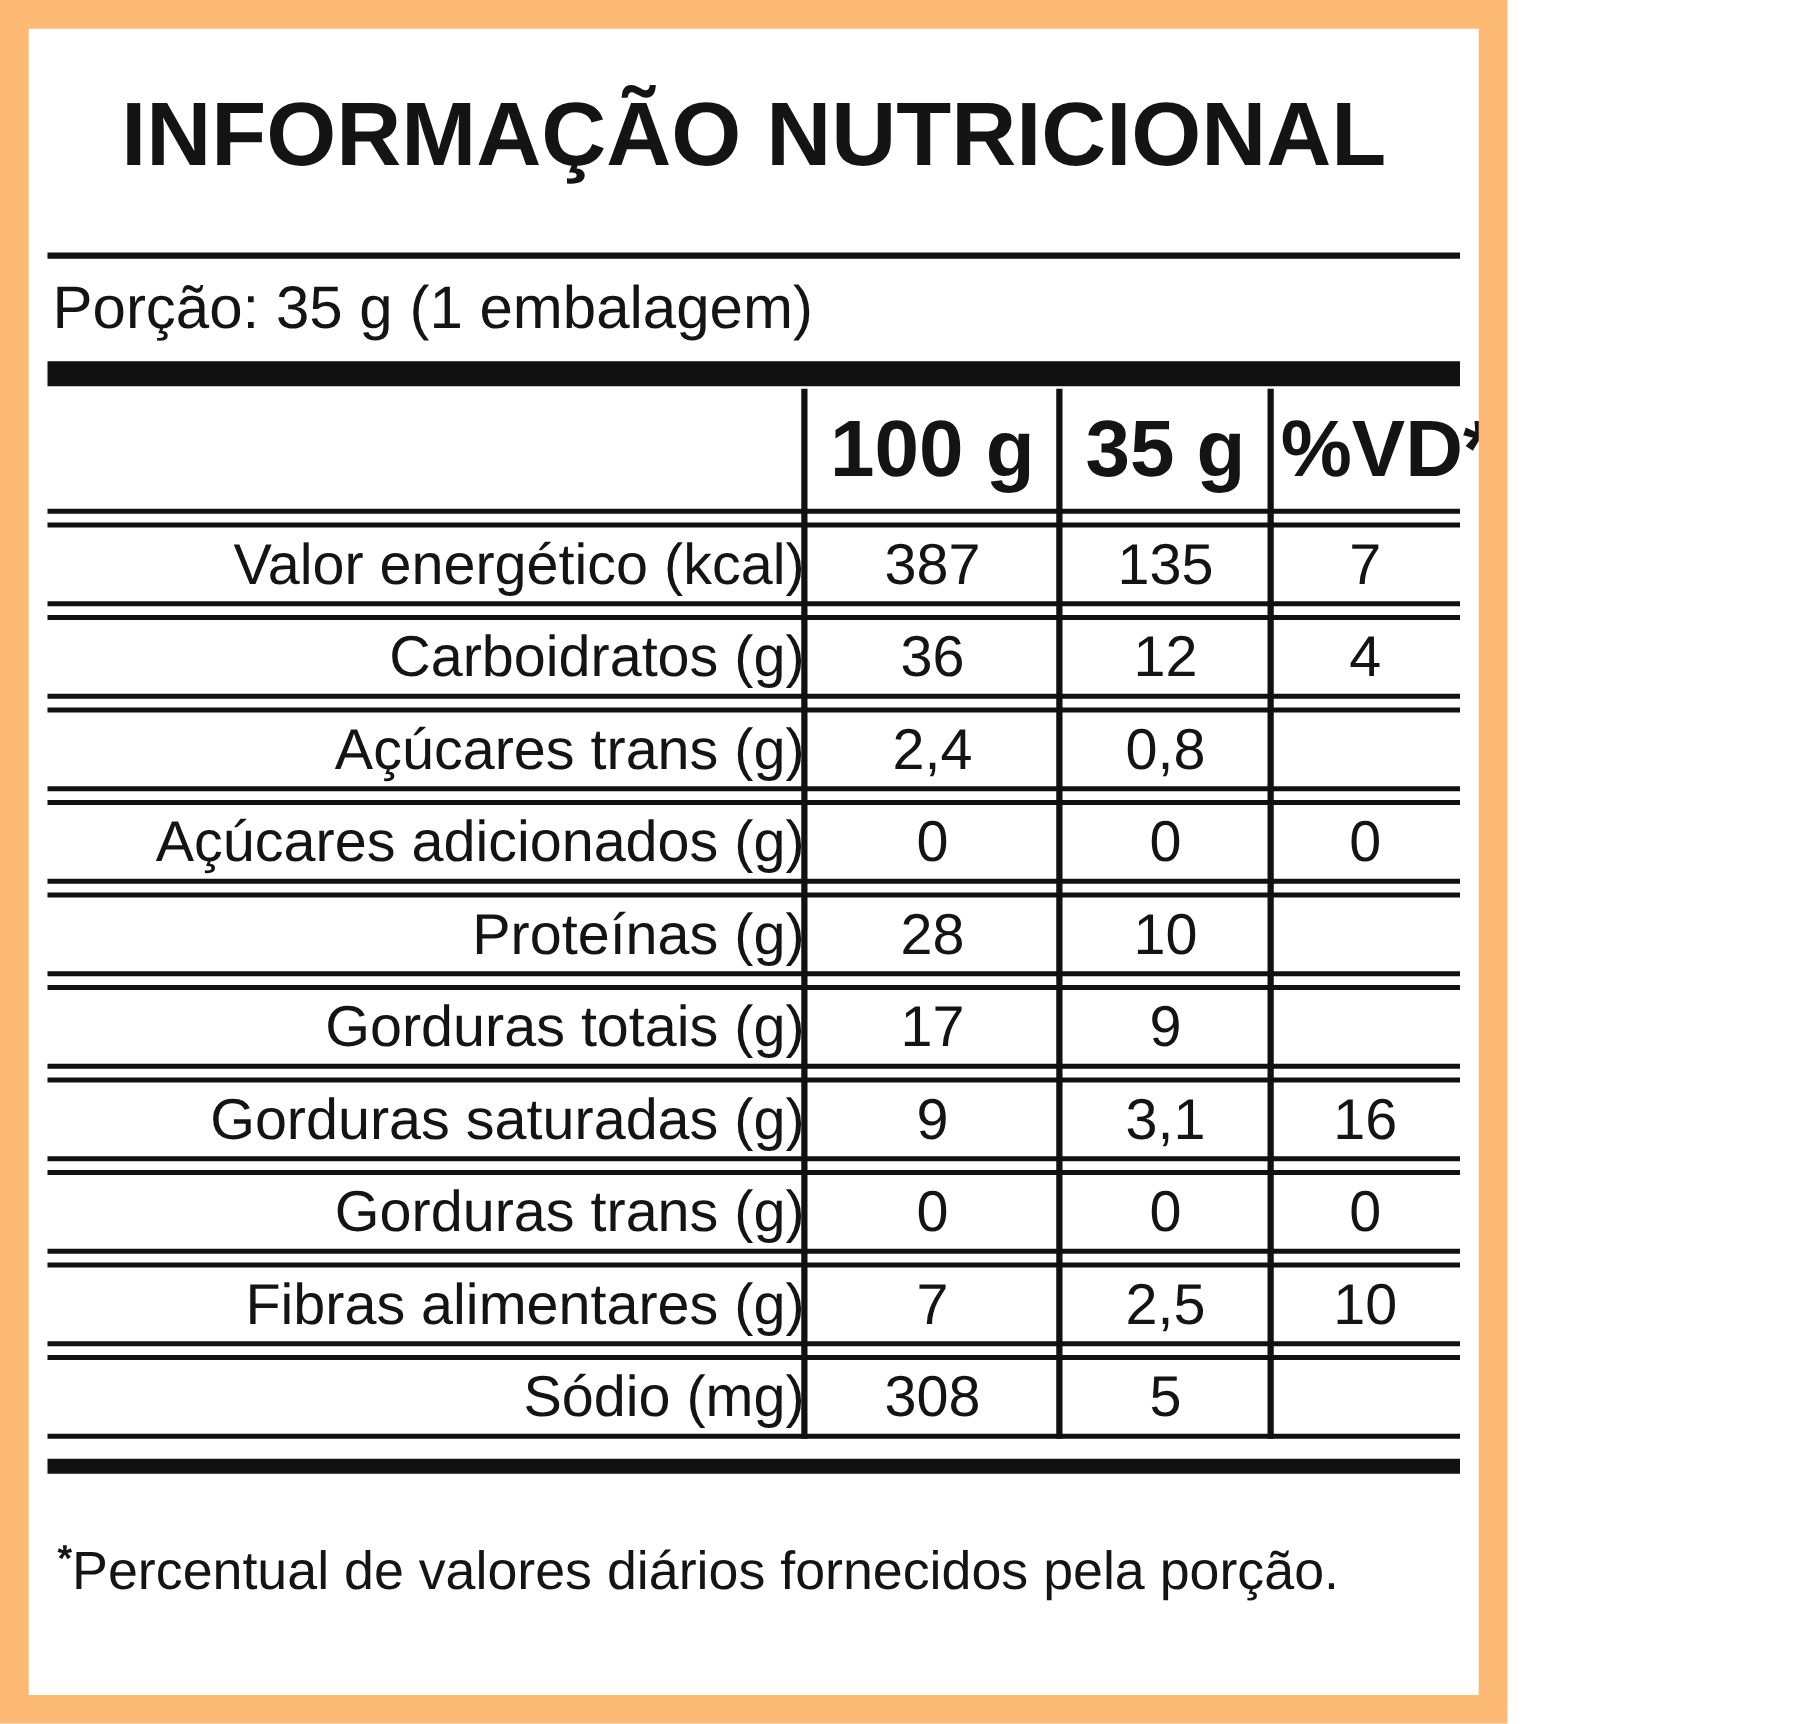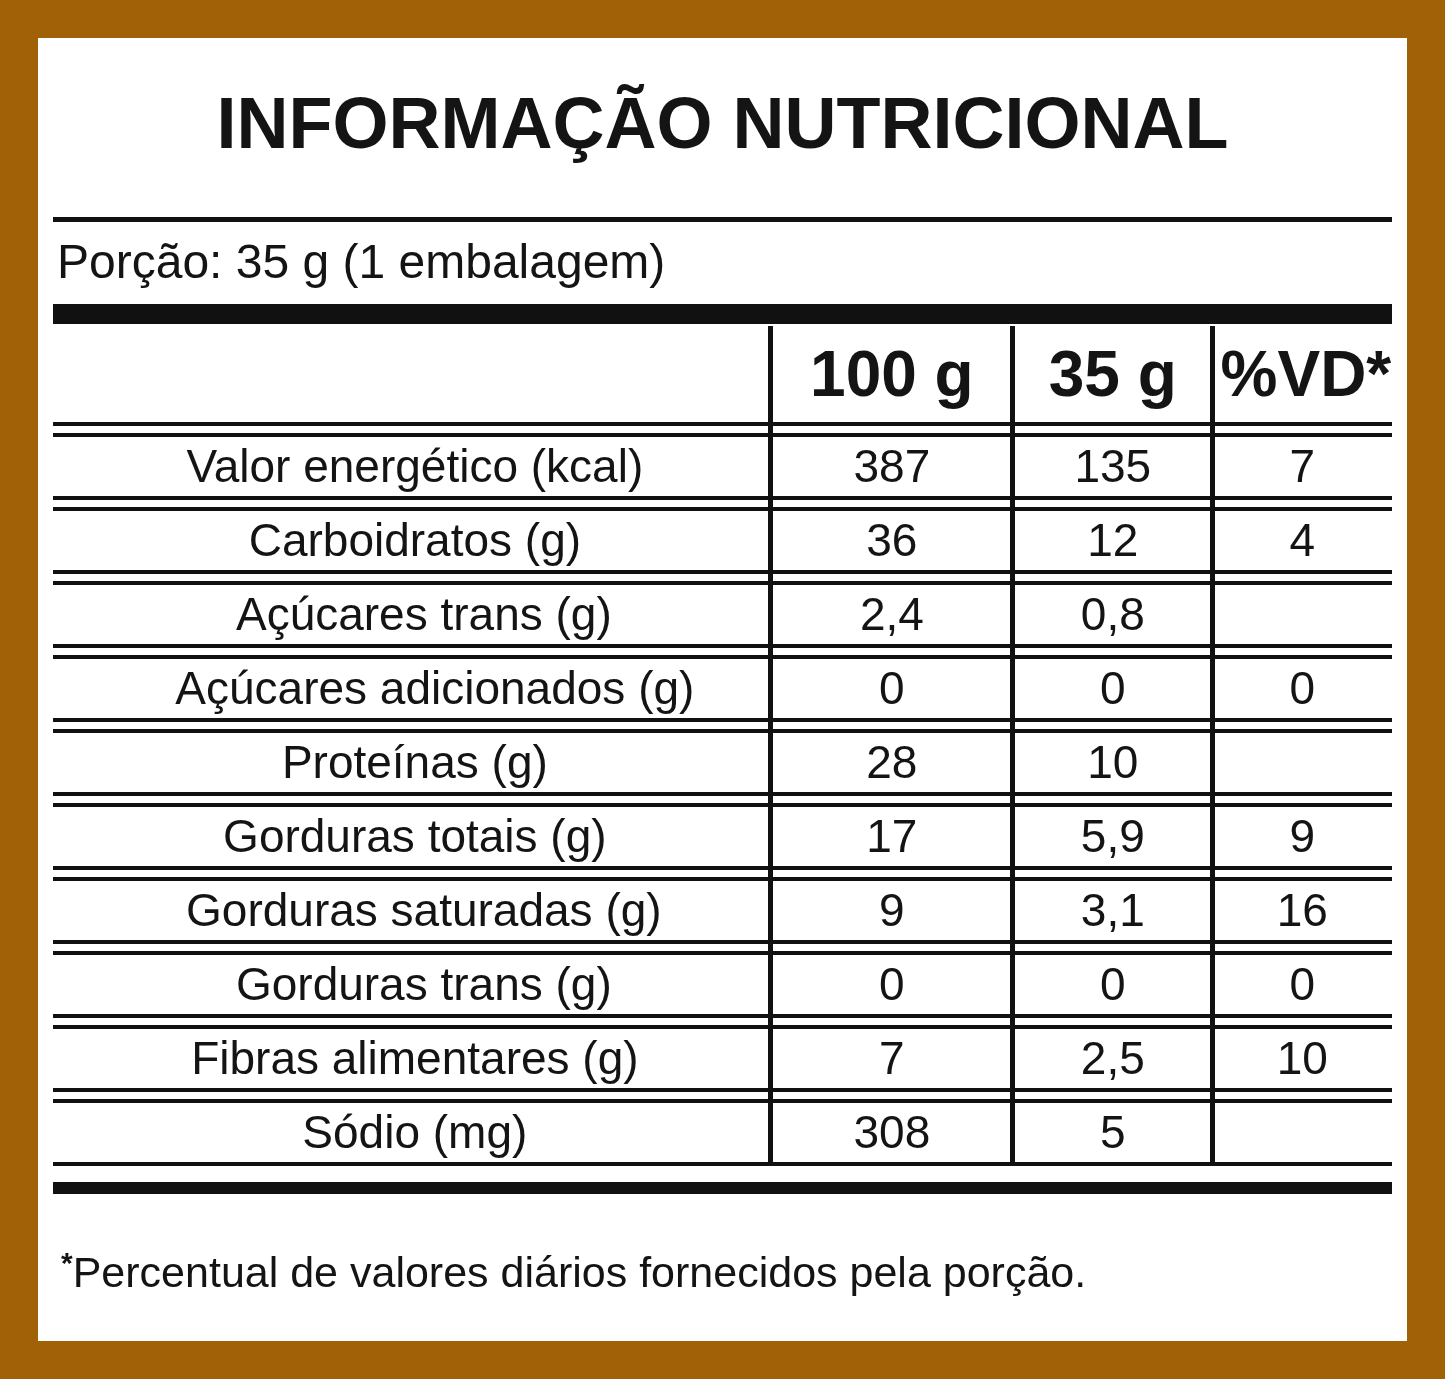--- a/index.html
+++ b/index.html
@@ -3,24 +3,24 @@
 <meta charset="utf-8">
 <style>
   * { box-sizing: border-box; margin: 0; padding: 0; }
   html, body { width: 1445px; height: 1379px; }
   body {
     font-family: "Liberation Sans", sans-serif;
     color: #141414;
     background: #ffffff;
   }
   .frame {
-    width: 1445px;
+    width: 1206px;
     height: 1379px;
-    background: #a16207;
-    padding: 38px;
+    background: #fdba74;
+    padding: 23px;
   }
   .card {
     width: 100%;
     height: 100%;
     background: #ffffff;
     padding: 0 15px;
     overflow: hidden;
   }
   .title {
     margin-top: 44px;
@@ -81,21 +81,21 @@
     padding-left: 8px;
   }
   .trow {
     border-top: 4px solid #111;
     border-bottom: 4px solid #111;
     margin-bottom: 7px;
     min-height: 67px;
   }
   .trow:last-child { margin-bottom: 16px; }
   .cell { font-size: 46px; line-height: 1.25; }
-  .cell.lbl { text-align: center; }
+  .cell.lbl { text-align: right; }
   .cell.num { text-align: center; }
   .ind0 { padding-left: 6px; }
   .ind1 { padding-left: 24px; }
   .ind2 { padding-left: 46px; }
   .footnote {
     margin-top: 52px;
     font-size: 43px;
     padding-left: 8px;
   }
   .footnote .star {
@@ -160,21 +160,20 @@
 
       <div class="trow">
         <div class="cell lbl ind0">Proteínas (g)</div>
         <div class="cell num">28</div>
         <div class="cell num">10</div>
       </div>
 
       <div class="trow">
         <div class="cell lbl ind0">Gorduras totais (g)</div>
         <div class="cell num">17</div>
-        <div class="cell num">5,9</div>
         <div class="cell num">9</div>
       </div>
 
       <div class="trow">
         <div class="cell lbl ind1">Gorduras saturadas (g)</div>
         <div class="cell num">9</div>
         <div class="cell num">3,1</div>
         <div class="cell num">16</div>
       </div>
 

